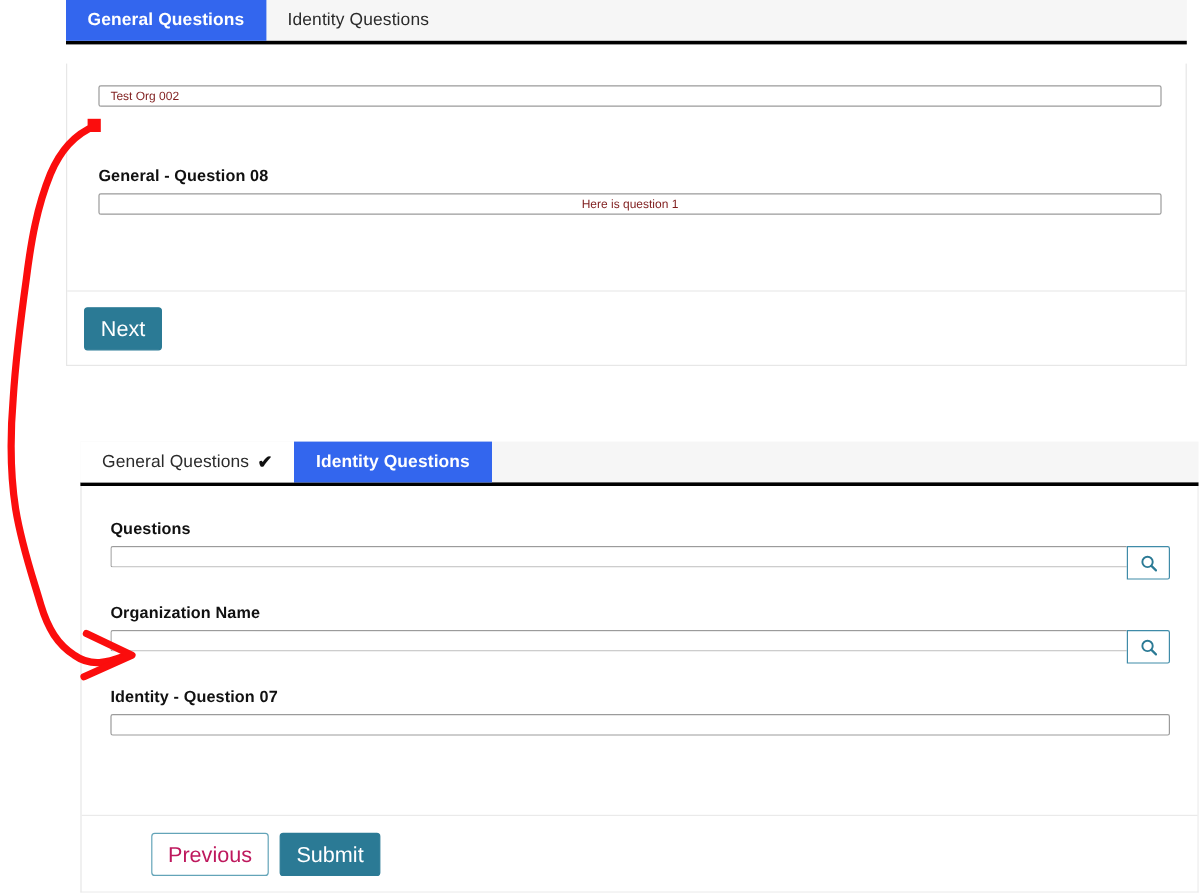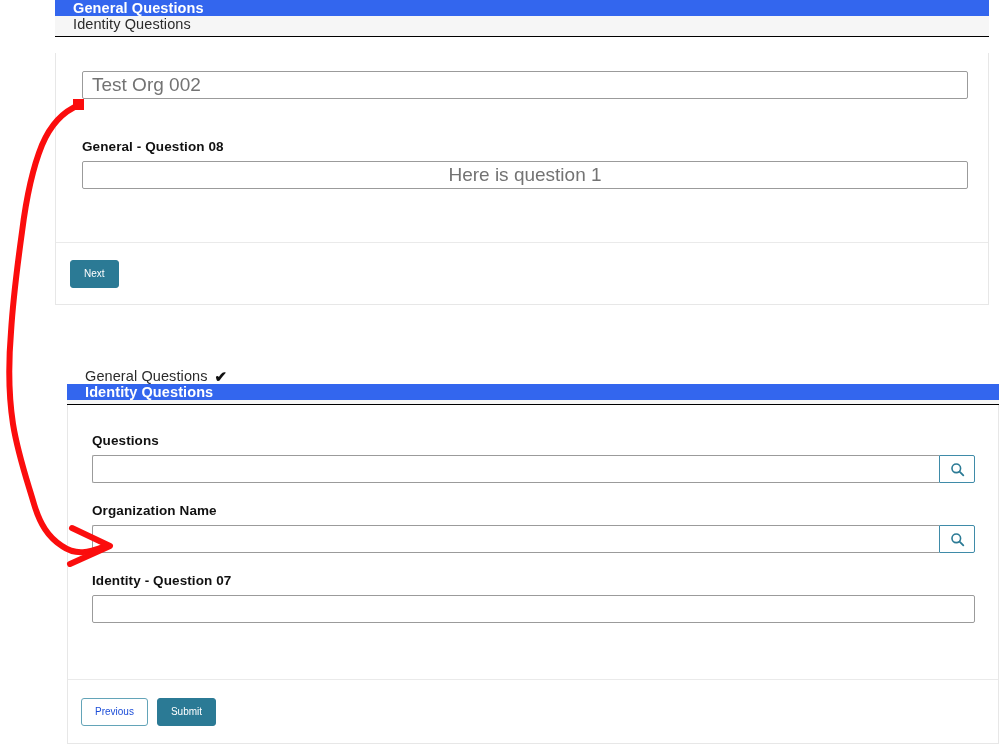--- a/index.html
+++ b/index.html
@@ -16,23 +16,22 @@
     overflow: hidden;
     background: #ffffff;
   }
 
   
   .tabbar {
     position: absolute;
     display: flex;
     align-items: stretch;
     background: #f6f6f6;
-    border-bottom: 1px solid #000000;
-    box-sizing: border-box;
-    flex-direction: column;
+    border-bottom: 3px solid #000000;
+    box-sizing: border-box;
   }
   .tab {
     display: flex;
     align-items: center;
     gap: 7px;
     padding: 0 18px;
     font-size: 14.5px;
     letter-spacing: .1px;
     color: #2b2b2b;
     background: transparent;
@@ -83,27 +82,27 @@
     display: block;
   }
   .req {
     color: #d93025;
     font-weight: 700;
     margin-left: 2px;
   }
   .text-input {
     display: block;
     box-sizing: border-box;
-    height: 28px;
+    height: 18px;
     border: 1px solid #9b9b9b;
     border-radius: 2px;
     background: #ffffff;
     font-family: "Liberation Sans", sans-serif;
-    font-size: 19px;
-    color: #737373;
+    font-size: 10px;
+    color: #7f1d1d;
     padding: 0 9px;
     outline: none;
   }
   .text-input::placeholder { color: #b3b3b3; }
 
   .input-group {
     display: flex;
     align-items: stretch;
   }
   .input-group .text-input {
@@ -122,37 +121,38 @@
     display: flex;
     align-items: center;
     justify-content: center;
     cursor: pointer;
     padding: 0;
   }
   .lookup-btn svg { display: block; }
 
   .btn {
     font-family: "Liberation Sans", sans-serif;
-    font-size: 10px;
+    font-size: 18px;
     line-height: 1;
     padding: 8px 13px;
     border-radius: 3px;
     cursor: pointer;
     box-sizing: border-box;
     border: 1px solid transparent;
   }
   .btn-primary {
     background: #2b7a95;
     color: #ffffff;
     border-color: #2b7a95;
   }
   .btn-outline {
     background: #ffffff;
-    color: #1d4ed8;
+    color: #be185d;
     border-color: #63a4b8;
+    margin-left: 45px;
   }
 
   
   #annotation {
     position: absolute;
     left: 0; top: 0;
     width: 999px; height: 744px;
     pointer-events: none;
   }
 </style>

